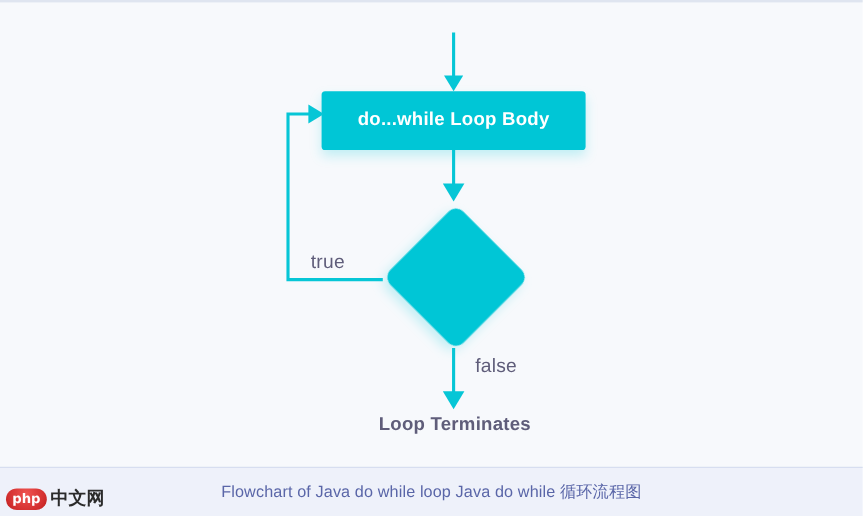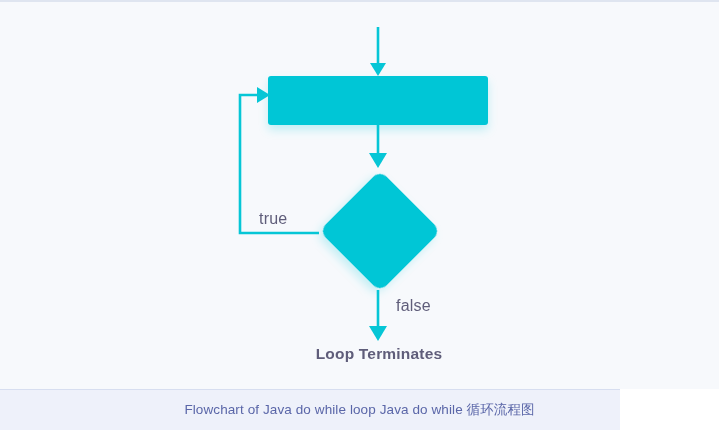--- a/index.html
+++ b/index.html
@@ -55,21 +55,21 @@
     position:absolute;left:0px;top:343px;width:758px;
     text-align:center;
     color:#5f5d7a;
     font-size:15.5px;
     font-weight:bold;
     letter-spacing:.2px;
   }
 
   
   .caption-bar{
-    position:absolute;left:0;top:389px;width:620px;height:41px;
+    position:absolute;left:0;top:389px;width:719px;height:41px;
     background:#eef1fa;
     border-top:1px solid #d7def0;
     box-sizing:border-box;
   }
   .caption-text{
     position:absolute;left:0;top:0;width:719px;height:40px;
     display:flex;align-items:center;justify-content:center;
     color:#5a66a8;
     font-size:13.5px;
     letter-spacing:.1px;
@@ -125,27 +125,32 @@
         <polyline points="319,231 240,231 240,93 258,93" fill="none" stroke="#06c6d6" stroke-width="2.6" stroke-linejoin="miter"></polyline>
         <polygon points="257,85 257,101 270,93" fill="#06c6d6"></polygon>
       </g>
 
       <g>
         <line x1="378" y1="288" x2="378" y2="325" stroke="#06c6d6" stroke-width="2.6"></line>
         <polygon points="369,324 387,324 378,339" fill="#06c6d6"></polygon>
       </g>
     </svg>
 
+    <div id="box-label" class="node-label">do...while Loop Body</div>
 
 
     <div id="label-true" class="edge-label">true</div>
 
     <div id="label-false" class="edge-label">false</div>
 
     <div id="terminal-label">Loop Terminates</div>
   </div>
 
   <div class="caption-bar">
     <div class="caption-text">Flowchart of Java do while loop Java do while 循环流程图</div>
   </div>
 
+  <div class="logo">
+    <span class="logo-badge">php</span>
+    <span class="logo-cn">中文网</span>
+  </div>
 
 </div>
 
 </body></html>

